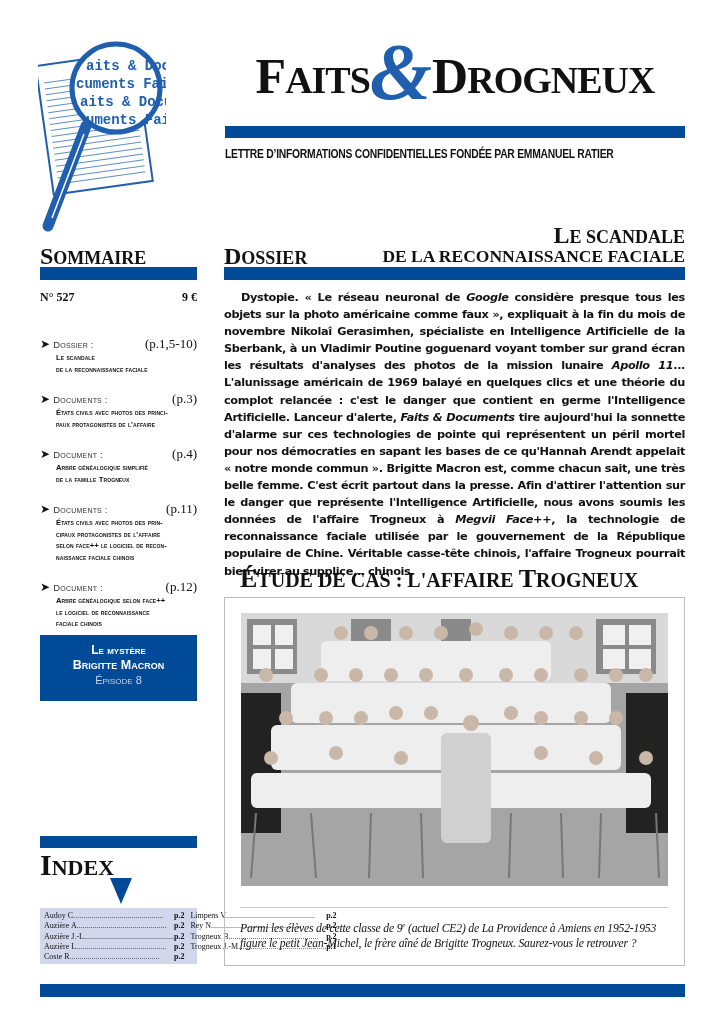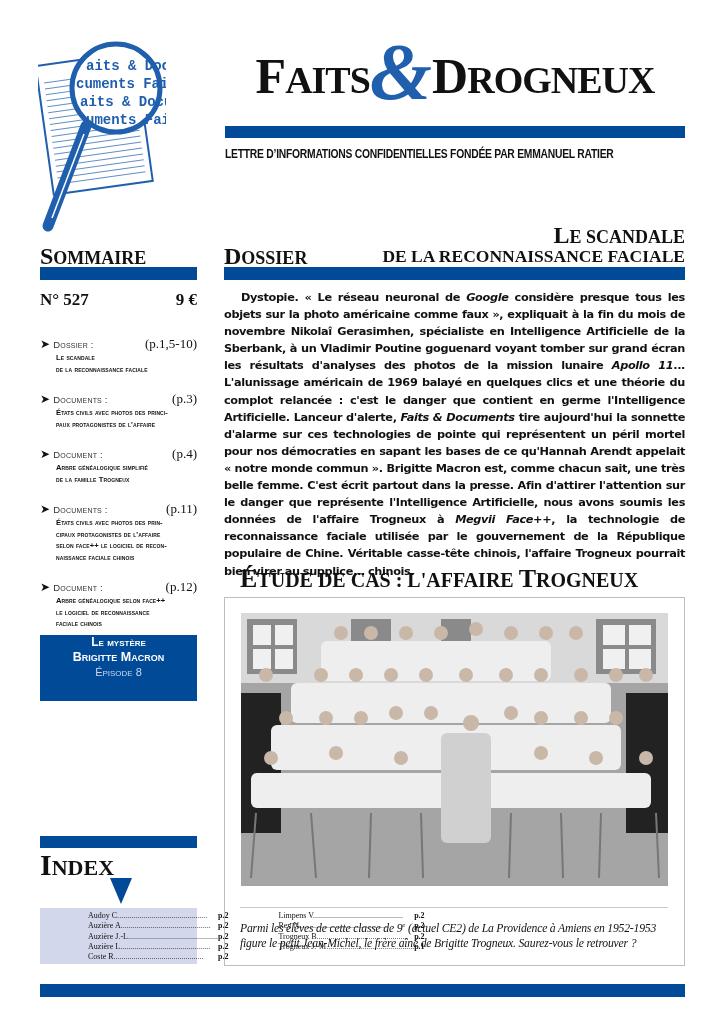--- a/index.html
+++ b/index.html
@@ -24,43 +24,43 @@
   .sechead .cap { font-size: 24px; }
   .sechead .sc { font-size: 18px; }
   #sommaire-head { left: 40px; top: 243px; }
   #sommaire-bar { left: 40px; top: 267px; width: 157px; height: 13px; }
   #dossier-head { left: 224px; top: 243px; }
   #dossier-title1 { right: 40px; top: 222px; text-align: right; }
   #dossier-title2 { right: 40px; top: 246px; text-align: right; font-size: 17.5px; }
   #dossier-bar { left: 224px; top: 267px; width: 461px; height: 13px; }
 
   
-  #issue-row { left: 40px; top: 290px; width: 157px; display: flex; justify-content: space-between; font-weight: bold; font-size: 17px; }
+  #issue-row { left: 40px; top: 290px; width: 157px; display: flex; justify-content: space-between; font-weight: bold; font-size: 12px; }
   #toc { left: 40px; top: 320px; width: 157px; }
   .toc-item { margin-bottom: 9px; }
   .toc-top { display: flex; justify-content: space-between; align-items: baseline; margin-top: 16px; }
   .toc-cat { font-family: "Liberation Sans", sans-serif; font-size: 9.5px; color: #333; letter-spacing: 0.2px; font-variant: small-caps; }
   .toc-cat .arrow { font-size: 12px; color: #111; margin-right: 3px; }
   .toc-page { font-family: "Liberation Serif", serif; font-size: 13px; }
   .toc-desc { font-family: "Liberation Sans", sans-serif; font-size: 7.6px; font-weight: bold; line-height: 11.5px; margin-left: 16px; font-variant: small-caps; text-transform: none; letter-spacing: 0.1px; }
 
   
   #mystery { left: 40px; top: 635px; width: 157px; height: 66px; background: #004a98; color: #fff; text-align: center; font-family: "Liberation Sans", sans-serif; }
-  #mystery .l1 { font-size: 12px; font-weight: bold; font-variant: small-caps; line-height: 15px; }
+  #mystery .l1 { margin-top: 8px; font-size: 12px; font-weight: bold; font-variant: small-caps; line-height: 15px; }
   #mystery .l2 { font-size: 12.5px; font-weight: bold; font-variant: small-caps; line-height: 15px; }
   #mystery .l3 { font-size: 11px; color: #c9d6ee; font-variant: small-caps; line-height: 15px; }
 
   
   #index-bar { left: 40px; top: 836px; width: 157px; height: 12px; }
   #index-head { left: 40px; top: 848px; }
   #index-head .cap { font-size: 30px; }
   #index-head .sc { font-size: 22px; }
   #index-arrow { left: 110px; top: 878px; width: 0; height: 0; border-left: 11px solid transparent; border-right: 11px solid transparent; border-top: 26px solid #004a98; }
   #index-box { left: 40px; top: 908px; width: 157px; height: 56px; background: #d3d7ec; display: flex; gap: 6px; padding: 3px 4px; box-sizing: border-box; }
-  .idx-col { flex: 1; margin-left: 44px; }
+  .idx-col { flex: 1; }
   .idx-row { font-size: 8px; line-height: 10.3px; display: flex; white-space: nowrap; }
   .idx-row .n { flex: 0 0 auto; }
   .idx-row .dots { flex: 1; overflow: hidden; }
   .idx-row .dots::before { content: "............................................"; letter-spacing: 0; }
   .idx-row .p { flex: 0 0 auto; font-weight: bold; }
 
   
   #lead { left: 224px; top: 289px; width: 461px; font-family: "DejaVu Sans", sans-serif; font-weight: bold; font-size: 11.3px; line-height: 17.1px; text-align: justify; letter-spacing: -0.35px; word-spacing: -0.5px; text-indent: 17px; }
   #lead i { font-style: italic; }
 

